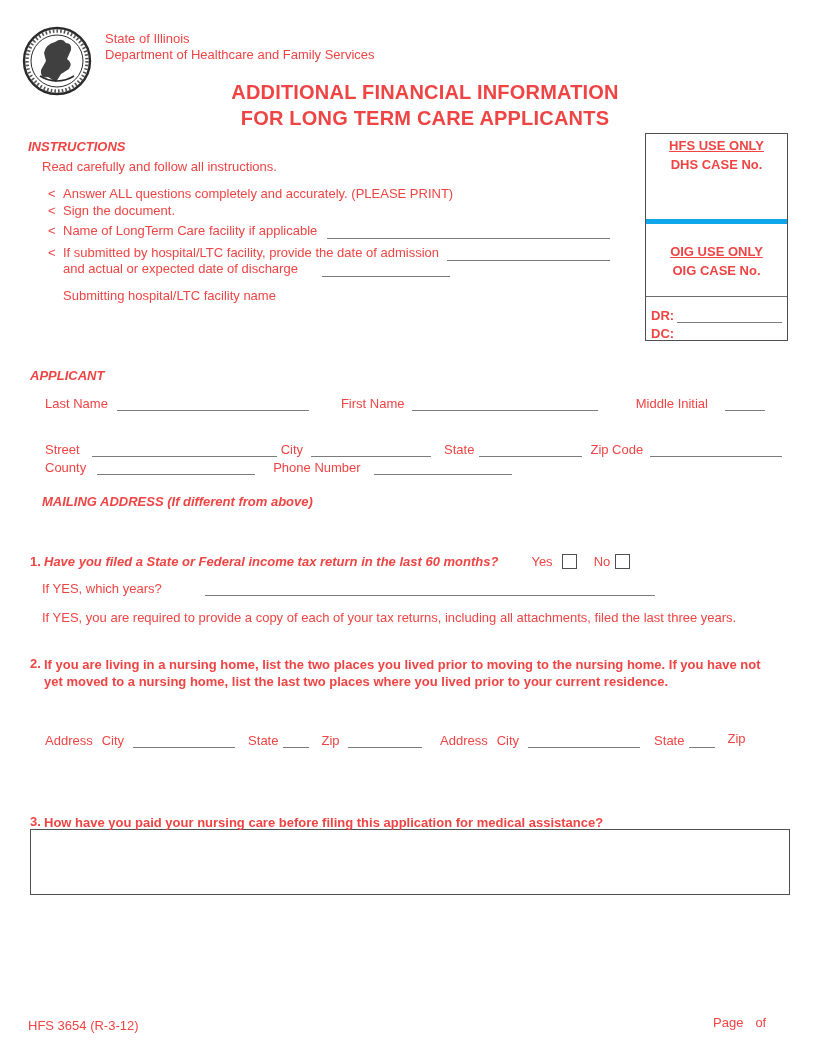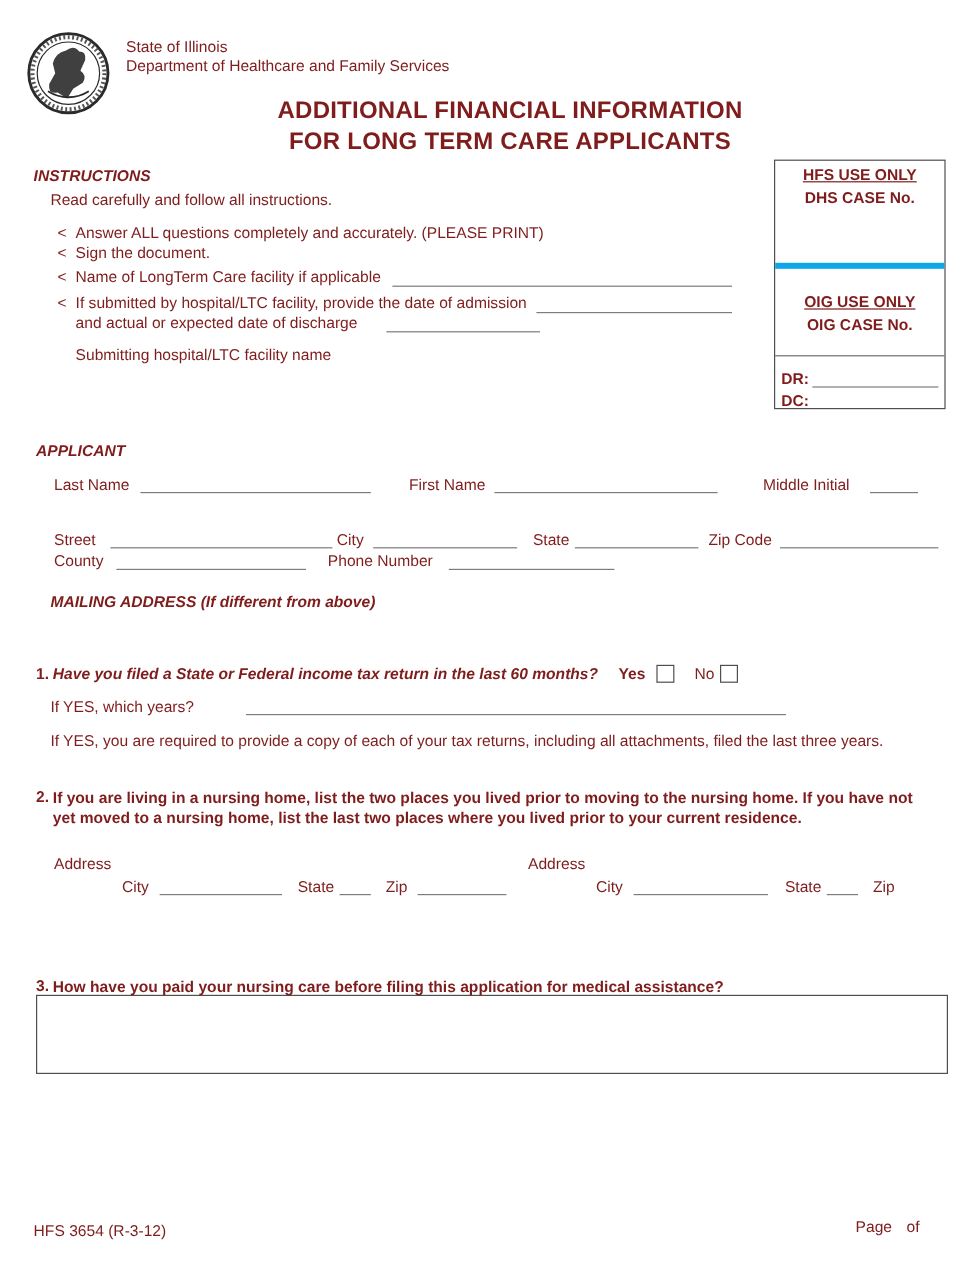--- a/index.html
+++ b/index.html
@@ -1,24 +1,24 @@
 <!DOCTYPE html>
 <html><head>
 <meta charset="utf-8">
 <style>
   * { margin:0; padding:0; box-sizing:border-box; }
   html,body { background:#ffffff; }
   .page {
     position:relative; width:816px; height:1056px; margin:0 auto;
     background:#ffffff; font-family:"Liberation Sans", sans-serif;
-    font-size:13px; color:#7f1d1d; overflow:hidden;
+    font-size:13px; color:#ef4444; overflow:hidden;
   }
   .abs { position:absolute; }
   .bold { font-weight:bold;font-style:italic; }
-  .row { display:flex; }
+  .row { display:flex; align-items:flex-end; }
   .lbl { white-space:nowrap; }
   .blank { display:inline-block; border-bottom:1px solid #7c7c7c; height:15px; }
   .title {
     position:absolute; left:34px; right:0; top:79px; text-align:center;
     font-weight:bold; font-size:20px; line-height:26px; letter-spacing:0.2px;
   }
   .agency { line-height:16px; }
   .b-row { display:flex; align-items:flex-end; line-height:16px; }
   .glyph { width:15px; flex:0 0 15px; }
   .use-box { position:absolute; left:645px; top:133px; width:143px; height:208px; border:1px solid #4f4f4f; background:#fff; }
@@ -138,21 +138,21 @@
     <span class="lbl" style="margin-left:18px;">Phone Number</span>
     <span class="blank" style="width:138px; margin-left:13px;"></span>
   </div>
 
   <div class="abs bold" style="left:42px; top:494px;">MAILING ADDRESS (If different from above)</div>
 
   <div class="abs" style="left:30px; top:554px; width:760px;">
     <div class="row">
       <span class="q-num">1.</span>
       <span class="bold lbl">Have you filed a State or Federal income tax return in the last 60 months?</span>
-      <span style="margin-left:17px;font-weight:bold;">Yes</span>
+      <span style="margin-left:33px;">Yes</span>
       <span class="cb" style="margin-left:9px;"></span>
       <span style="margin-left:17px;">No</span>
       <span class="cb" style="margin-left:5px;"></span>
     </div>
     <div class="row" style="margin-top:12px; padding-left:12px;">
       <span class="lbl">If YES, which years?</span>
       <span class="blank" style="width:450px; margin-left:43px;"></span>
     </div>
     <div style="margin-top:14px; padding-left:12px;">If YES, you are required to provide a copy of each of your tax returns, including all attachments, filed the last three years.</div>
   </div>

